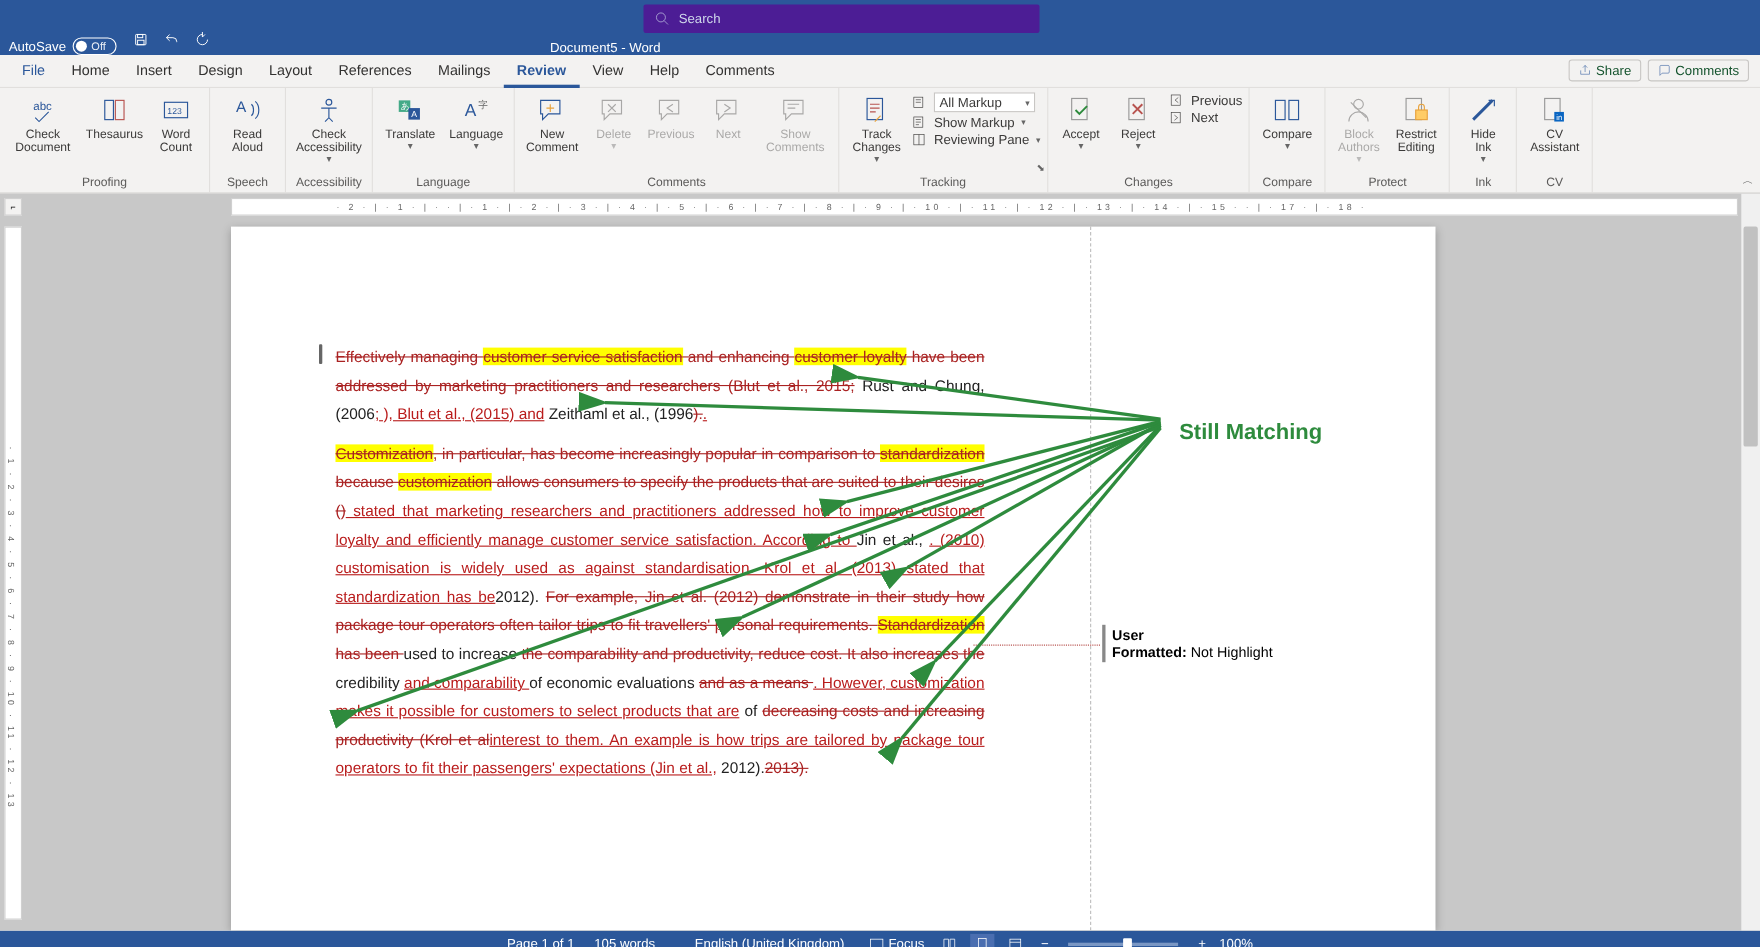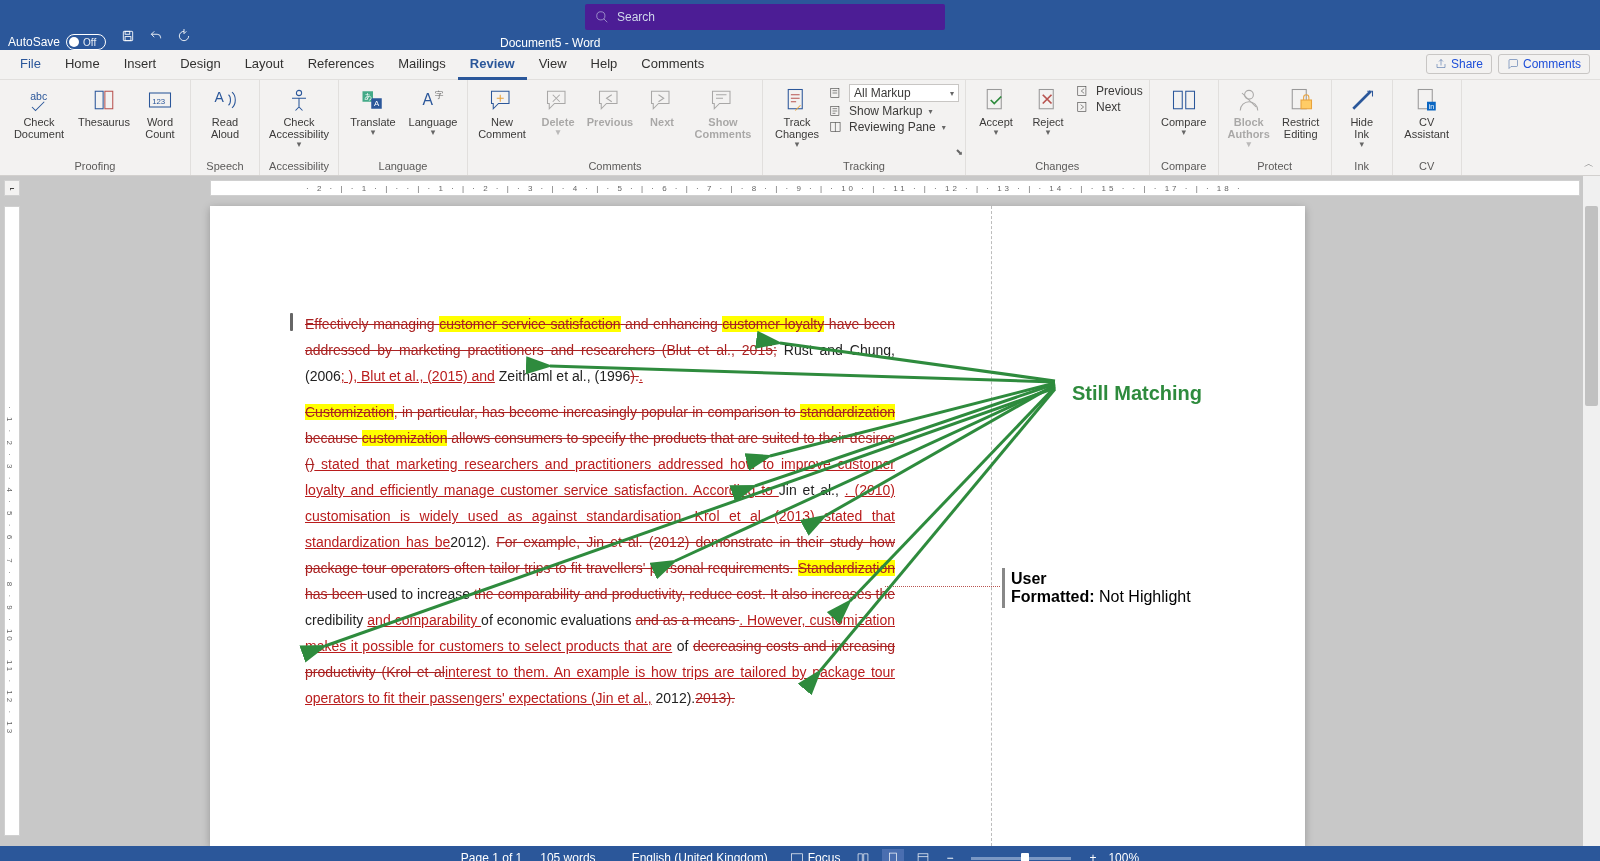--- a/index.html
+++ b/index.html
@@ -17,55 +17,55 @@
 .titlebar-right{ position:absolute; right:0; display:flex; align-items:center; height:100%; }
 .signin{ background:#fff; color:#2b579a; font-size:12px; padding:2px 10px; border-radius:2px; margin-right:10px; cursor:pointer; }
 .win-btn{ width:44px; height:34px; display:flex; align-items:center; justify-content:center; cursor:pointer; }
 .win-btn svg{ width:12px; height:12px; stroke:#fff; fill:none; stroke-width:1.2; }
 
 .tabstrip{ height:30px; background:#f3f2f1; border-bottom:1px solid #e1dfdd; display:flex; align-items:flex-start; padding-left:8px; position:relative; }
 .tab{ padding:6px 12px; font-size:13px; color:#323130; cursor:pointer; }
 .tab.file{ background:#2b579a00; color:#2b579a; font-weight:400; }
 .tab.active{ color:#2b579a; font-weight:600; border-bottom:3px solid #2b579a; }
 .tabstrip-right{ position:absolute; right:10px; top:4px; display:flex; gap:6px; }
-.pill{ border:1px solid #c8c6c4; border-radius:3px; padding:2px 8px; font-size:12px; color:#1d4ed8; display:flex; align-items:center; gap:4px; cursor:pointer; }
+.pill{ border:1px solid #c8c6c4; border-radius:3px; padding:2px 8px; font-size:12px; color:#14532d; display:flex; align-items:center; gap:4px; cursor:pointer; }
 .pill svg{ width:12px; height:12px; stroke:#2b579a; fill:none; }
 
 .ribbon{ height:96px; background:#f3f2f1; display:flex; border-bottom:1px solid #d2d0ce; user-select:none; position:relative; }
 .group{ display:flex; flex-direction:column; align-items:center; padding:4px 6px 0 6px; border-right:1px solid #e1dfdd; height:100%; }
 .group-row{ display:flex; gap:4px; align-items:flex-start; flex:1; }
 .rb-btn{ display:flex; flex-direction:column; align-items:center; width:56px; padding-top:2px; font-size:11px; color:#3b3a39; cursor:pointer; text-align:center; line-height:1.1; }
 .rb-btn.small{ width:48px; }
 .rb-btn.wider{ width:66px; }
 .rb-btn svg{ width:28px; height:28px; stroke:#3b3a39; fill:none; stroke-width:1.2; margin-bottom:2px; }
-.rb-btn.disabled{ opacity:.4;font-weight:bold; }
+.rb-btn.disabled{ opacity:.4; }
 .drop-ind{ font-size:9px; color:#666; }
 .group-label{ font-size:11px; color:#5b5a59; padding:2px 0 3px; text-align:center; width:100%; }
 .trk-list{ display:flex; flex-direction:column; gap:2px; font-size:12px; color:#3b3a39; }
 .trk-row{ display:flex; align-items:center; gap:6px; cursor:pointer; }
 .trk-row svg{ width:14px; height:14px; stroke:#3b3a39; fill:none; }
-.trk-select{ border:1px solid #c8c6c4; padding:1px 4px; font-size:12px; background:#fff; width:110px; display:flex; justify-content:space-between; align-items:center; }
+.trk-select{ border:1px solid #c8c6c4; padding:1px 4px; font-size:12px; background:#fff; width:92px; display:flex; justify-content:space-between; align-items:center; }
 .chev{ font-size:8px; color:#666; }
 .ribbon-collapse{ position:absolute; right:6px; bottom:4px; font-size:10px; color:#666; cursor:pointer; }
 .dialog-launch{ font-size:9px; color:#666; position:absolute; right:2px; bottom:18px; }
 
 .docarea{ height:670px; background:#c8c8c8; position:relative; overflow:hidden; }
 .rulerH{ position:absolute; top:4px; left:210px; right:20px; height:16px; background:#fff; font-size:8px; color:#666; display:flex; align-items:center; padding-left:95px; letter-spacing:3px; border:1px solid #d0d0d0; white-space:nowrap; }
 .rulerV{ position:absolute; top:30px; left:4px; width:16px; bottom:10px; background:#fff; border:1px solid #d0d0d0; font-size:8px; color:#666; writing-mode:vertical-lr; text-align:center; padding-top:100px; letter-spacing:3px; }
 .rulerCorner{ position:absolute; top:4px; left:4px; width:16px; height:16px; background:#f3f2f1; border:1px solid #d0d0d0; font-size:8px; display:flex; align-items:center; justify-content:center; }
 .page{ position:absolute; top:30px; left:210px; width:1095px; height:640px; background:#fff; box-shadow:0 2px 8px rgba(0,0,0,.25); }
 .page-sep{ position:absolute; top:0; bottom:0; left:781px; width:1px; border-right:1px dashed #bcbcbc; }
 .content{ position:absolute; top:105px; left:95px; width:590px; font-family:Calibri,Arial,sans-serif; font-size:14px; line-height:26px; color:#222; text-align:justify; }
 .para{ margin-bottom:10px; position:relative; }
 .cursor-bar{ position:absolute; left:-15px; top:2px; width:3px; height:18px; background:#666; border-radius:1px; }
 .del{ color:#aa2222; text-decoration:line-through; }
 .ins{ color:#b91c1c; text-decoration:underline;margin-top:32px; }
 .hl{ background:#ffff00; }
 .plain{ color:#222; }
-.comment-pane{ position:absolute; top:362px; left:792px; width:260px; font-size:16px; }
+.comment-pane{ position:absolute; top:362px; left:792px; width:260px; font-size:13px; }
 .comment-connector{ position:absolute; top:380px; left:675px; width:115px; border-top:1px dotted #b85450; }
 .comment-box{ border-left:3px solid #888; padding:2px 6px; }
 .comment-user{ font-weight:bold; }
 .annot{ position:absolute; top:176px; left:862px; color:#2e8b3d; font-weight:bold; font-size:20px; }
 svg.arrows{ position:absolute; top:0; left:0; pointer-events:none; }
 .scrollbarV{ position:absolute; right:0; top:0; bottom:0; width:17px; background:#f0f0f0; }
 .scroll-thumb{ position:absolute; top:30px; width:13px; left:2px; height:200px; background:#c1c1c1; border-radius:2px; }
 
 .statusbar{ height:24px; background:#2b579a; color:#fff; display:flex; align-items:center; font-size:12px; padding:0 10px; justify-content:center; }
 .sb-left{ display:flex; gap:18px; align-items:center; }

